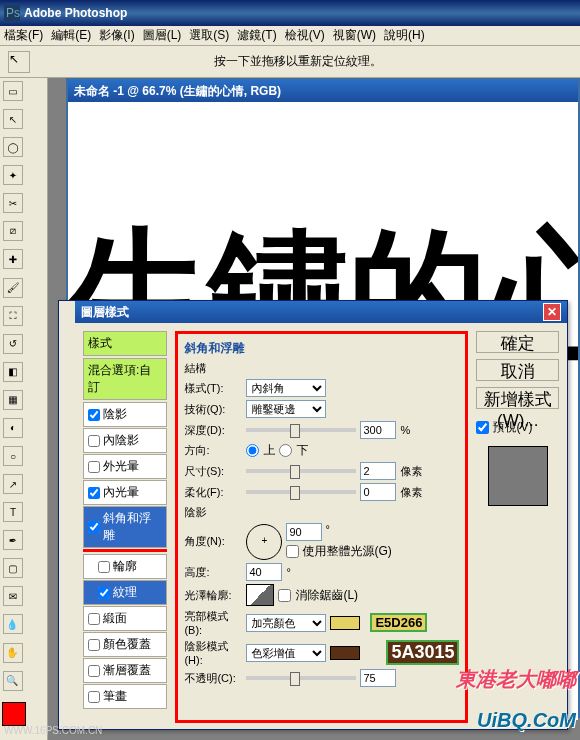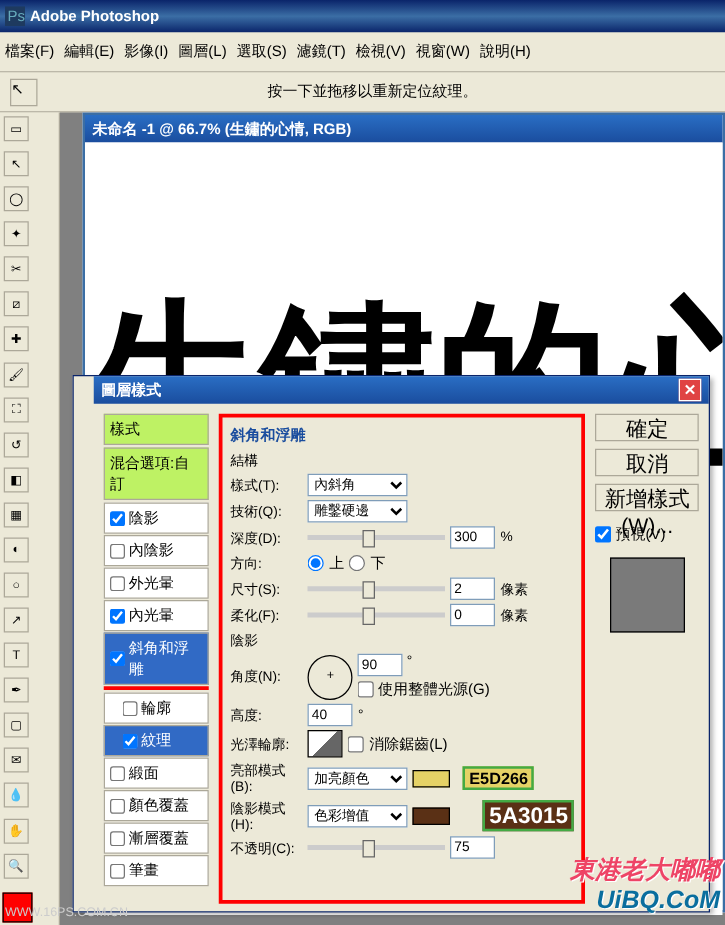--- a/index.html
+++ b/index.html
@@ -2,21 +2,21 @@
 <html><head>
 <meta charset="utf-8">
 <style>
 * { box-sizing: border-box; margin: 0; padding: 0; font-family: "Microsoft JhengHei", sans-serif; font-size: 12px; }
 body { background: #ece9d8; width: 580px; height: 740px; overflow: hidden; position: relative; }
 
 .titlebar { height: 26px; background: linear-gradient(to bottom, #0a246a, #3b6ea5 50%, #0a246a); color: #fff; display: flex; align-items: center; padding: 0 4px; }
 .titlebar .icon { width: 16px; height: 16px; margin-right: 4px; display: inline-block; }
 .titlebar .title { font-weight: bold; }
 
-.menubar { height: 32px; background: #ece9d8; display: flex; align-items: center; padding: 0 4px; border-bottom: 1px solid #aca899; }
+.menubar { height: 20px; background: #ece9d8; display: flex; align-items: center; padding: 0 4px; border-bottom: 1px solid #aca899; }
 .menubar span { margin-right: 8px; }
 
 .toolbar-row { height: 32px; background: #ece9d8; border-bottom: 1px solid #aca899; display: flex; align-items: center; padding: 0 8px; }
 .toolbar-row .tool-btn { width: 22px; height: 22px; border: 1px solid #aca899; margin-right: 4px; background: #ece9d8; }
 .toolbar-row .hint { margin-left: 180px; font-size: 12px; }
 
 .workspace { display: flex; height: 662px; }
 .toolbox { width: 48px; background: #ece9d8; border-right: 1px solid #aca899; display: flex; flex-wrap: wrap; padding: 2px; }
 .toolbox .t { width: 20px; height: 20px; border: 1px solid #aca899; margin: 1px; background: #ece9d8; display: flex; align-items: center; justify-content: center; font-size: 10px; }
 .toolbox .swatch { width: 40px; height: 30px; display: flex; flex-wrap: wrap; margin-top: 4px; }
@@ -58,21 +58,21 @@
 .main-col .hex1 { background: #E5D266; color: #000; border: 2px solid #4a4; padding: 0 3px; font-weight: bold; font-size: 13px; margin-left: 6px; }
 .main-col .hex2 { background: #5A3015; color: #fff; border: 2px solid #4a4; padding: 0 3px; font-weight: bold; font-size: 18px; margin-left: 22px; }
 
 .right-col { width: 86px; display: flex; flex-direction: column; gap: 6px; }
 .right-col button { height: 22px; border: 1px solid #aca899; background: #ece9d8; font-size: 17px; }
 .right-col .prev-cb { display: flex; align-items: center; gap: 3px; margin-top: 4px; }
 .right-col .preview { width: 60px; height: 60px; background: #7a7a7a; border: 1px solid #000; margin: 4px auto; }
 
 .watermark { position: absolute; right: 4px; bottom: 8px; text-align: right; }
 .watermark .w1 { color: #e46; font-size: 20px; font-weight: bold; font-style: italic; text-shadow: 1px 1px #fff; }
-.watermark .w2 { color: #0a6e9e; font-size: 20px; font-weight: bold; font-style: italic; text-shadow: 1px 1px #fff; }
+.watermark .w2 { color: #0a6e9e; font-size: 20px; font-weight: bold; font-style: italic; text-shadow: 1px 1px #fff; margin-top: 16px; }
 .footer-url { position: absolute; left: 4px; bottom: 4px; color: #ccc; font-size: 10px; }
 </style>
 </head>
 <body>
 
 <div class="titlebar">
   <span class="icon">
     <svg width="16" height="16">
         <rect width="16" height="16" fill="#1e3a5f"></rect>
         <text x="2" y="12" fill="#6ab" font-size="10">Ps</text>

